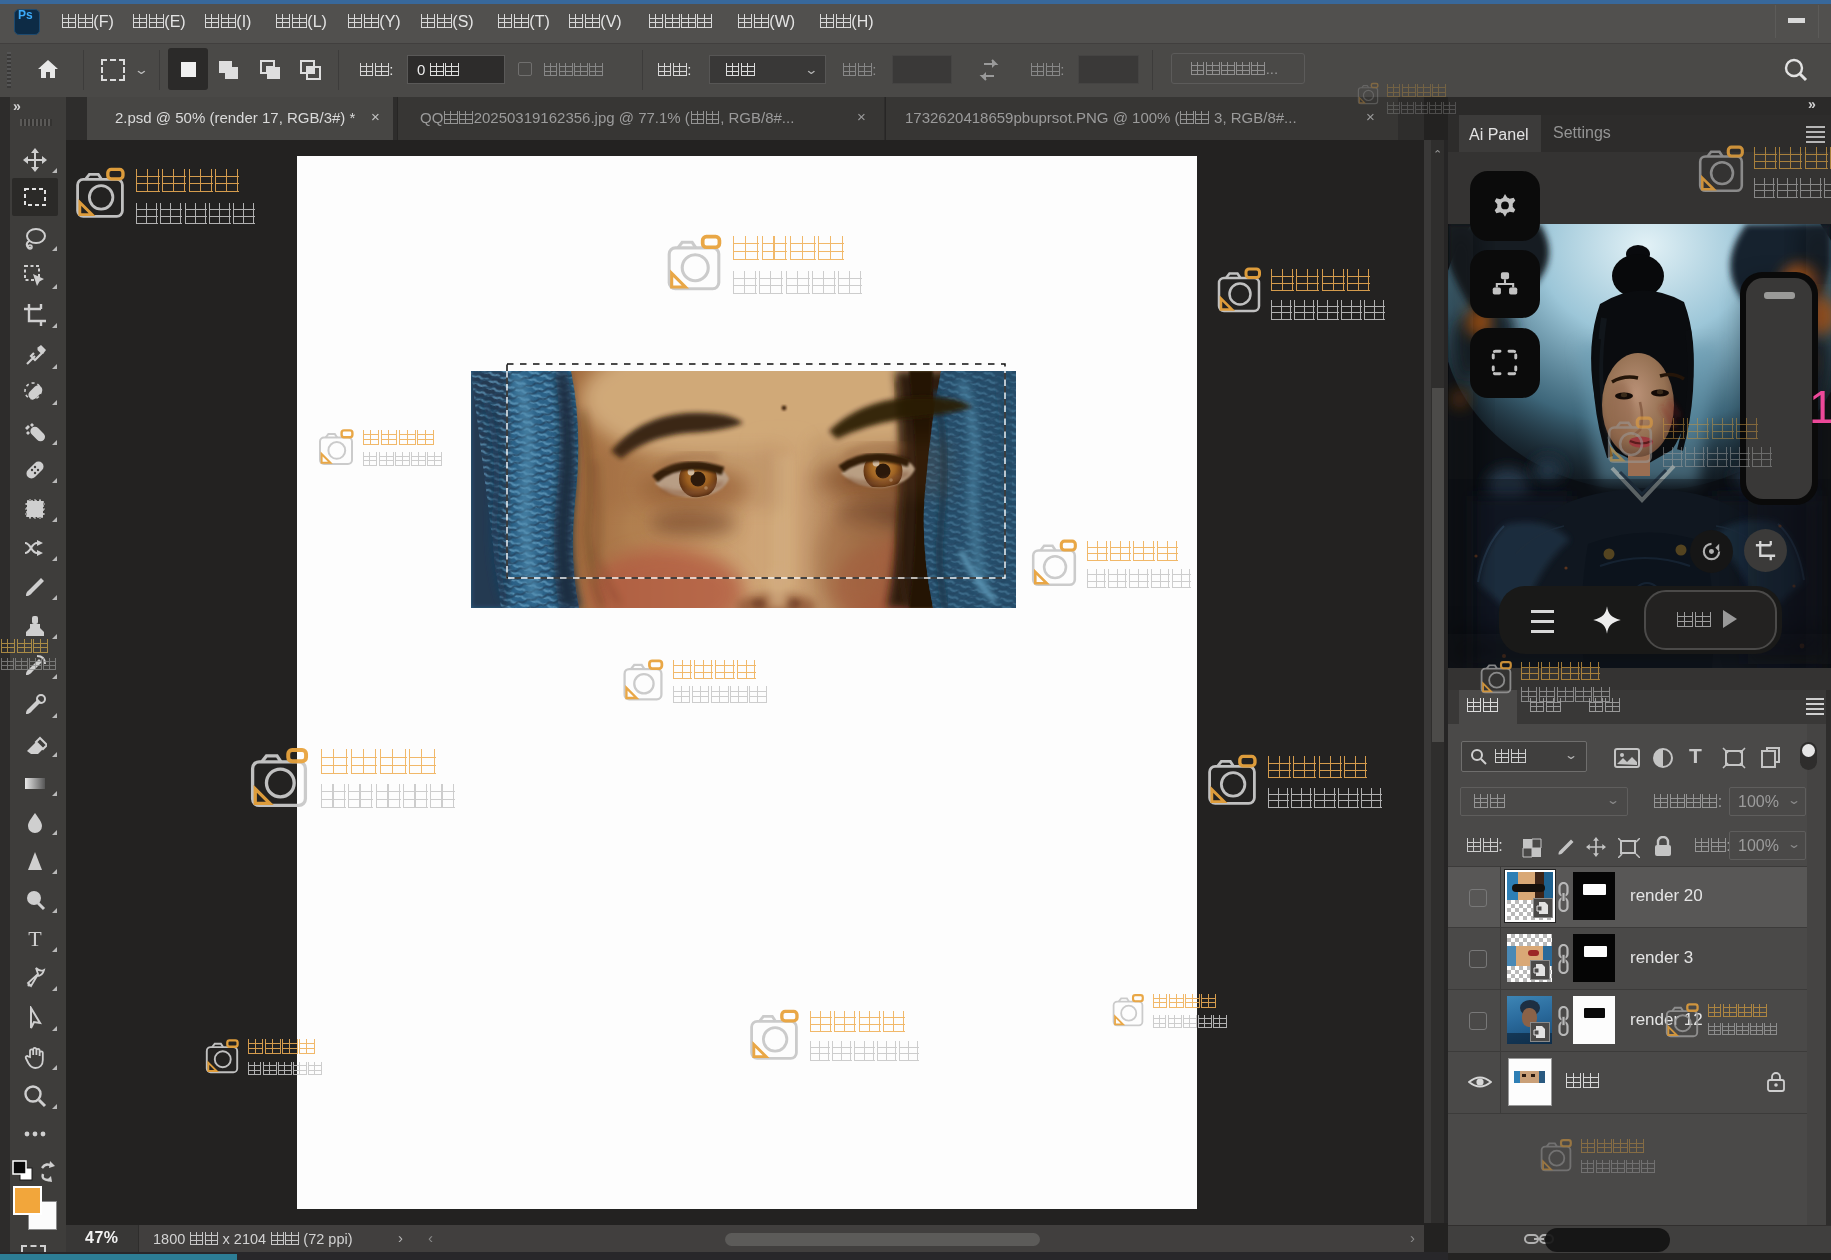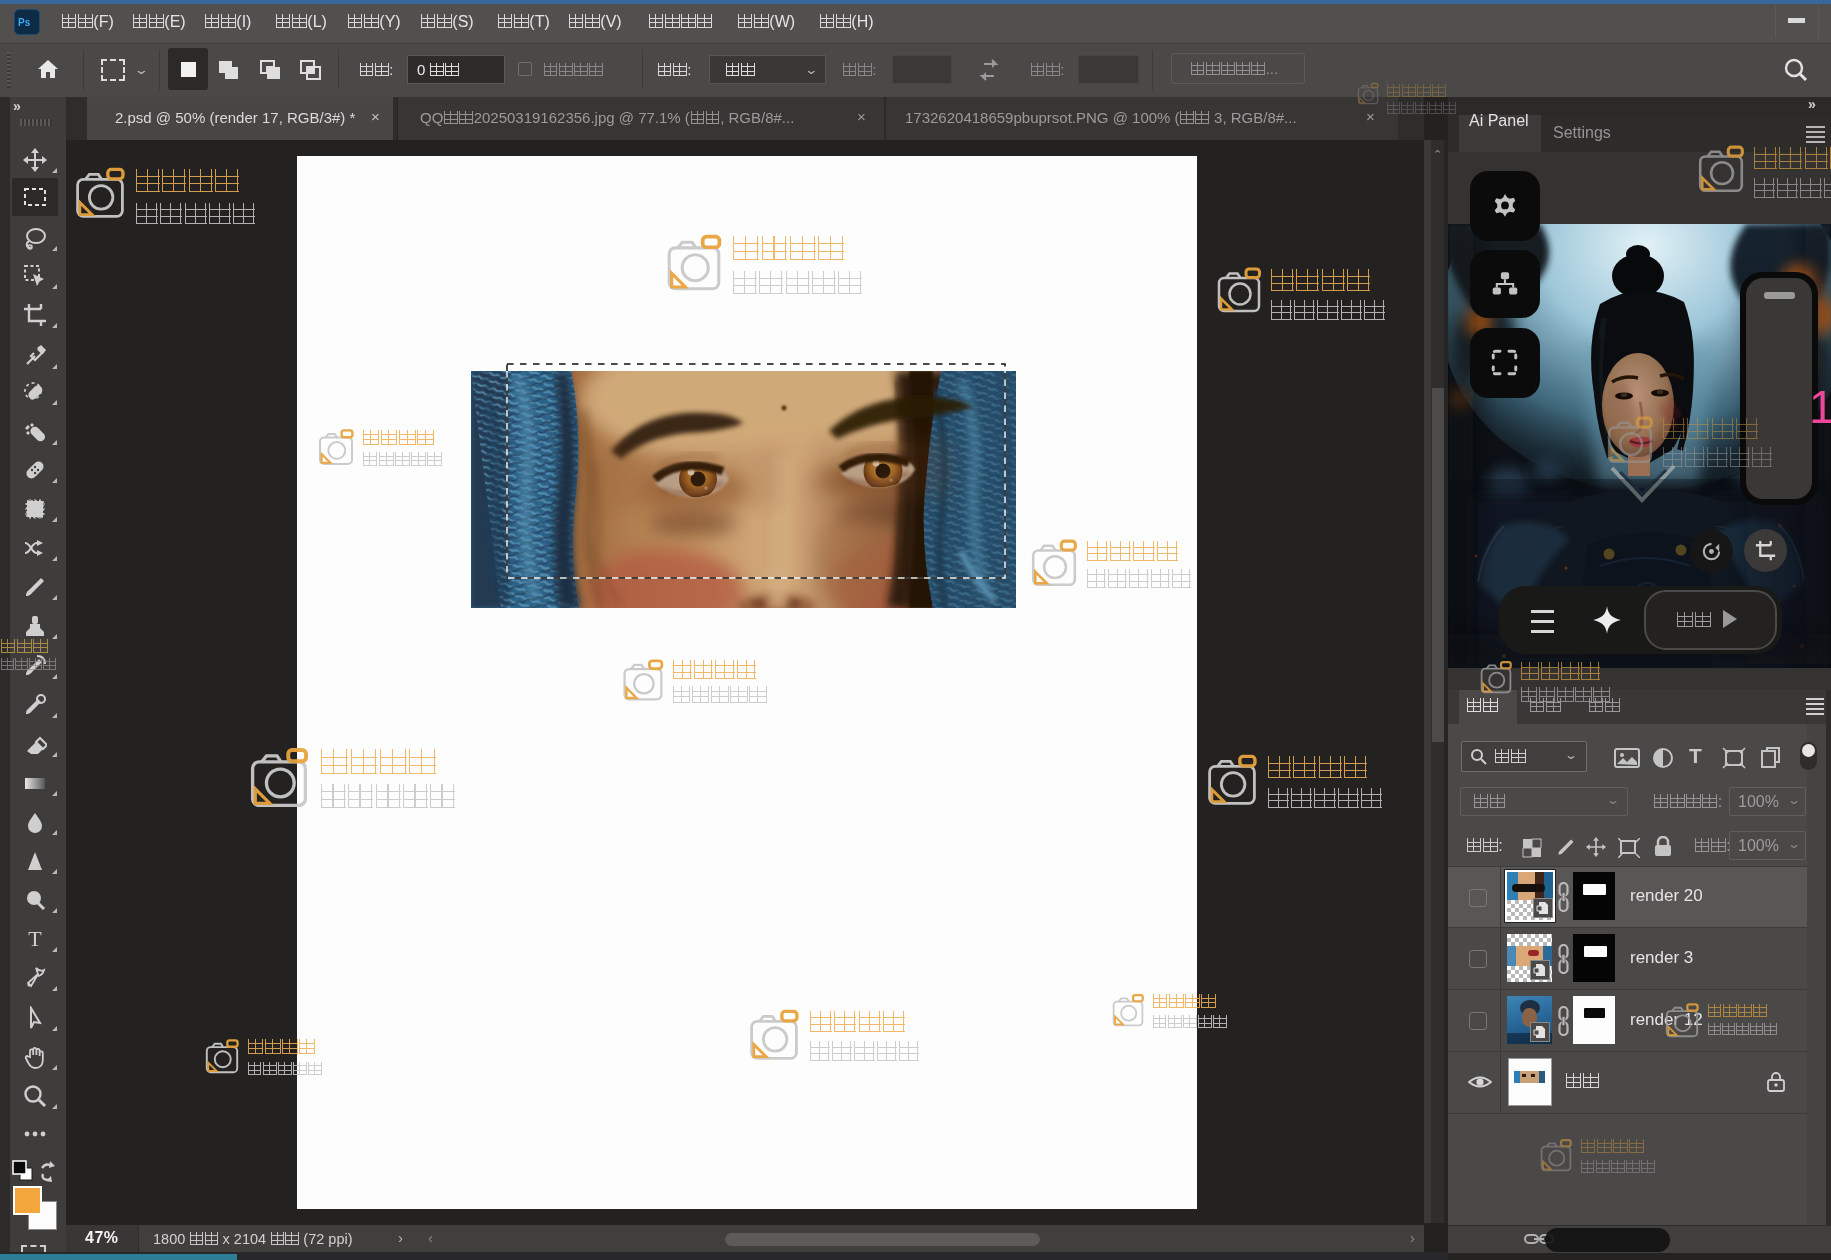--- a/index.html
+++ b/index.html
@@ -7,21 +7,21 @@
 i.cj{display:inline-block;width:.92em;height:.88em;margin:0 .045em;vertical-align:-.08em;
 background:repeating-linear-gradient(0deg,currentColor 0 1px,transparent 1px 32.9%),
 repeating-linear-gradient(90deg,currentColor 0 1px,transparent 1px 46%);opacity:.92}
 .row{white-space:nowrap}
 svg{display:block}
 </style></head>
 <body>
 <div class="abs" style="left:0;top:0;width:1831px;height:4px;background:#38689b"></div>
 <div class="abs" style="left:0;top:4px;width:1831px;height:39px;background:#51504e"></div>
 <div class="abs" style="left:14px;top:9px;width:26px;height:26px;border-radius:5px;background:#0d2b45;border:1px solid #1c4a70"></div>
-<div class="abs" style="left:18px;top:17px;color:#3caaf8;font-size:10px;font-weight:bold">Ps</div>
+<div class="abs" style="left:18px;top:8px;color:#3caaf8;font-size:12px;font-weight:bold">Ps</div>
 <div class="abs row" style="left:61px;top:13px;color:#e4e4e4;font-size:16px"><i class="cj"></i><i class="cj"></i>(F)</div>
 <div class="abs row" style="left:132px;top:13px;color:#e4e4e4;font-size:16px"><i class="cj"></i><i class="cj"></i>(E)</div>
 <div class="abs row" style="left:204px;top:13px;color:#e4e4e4;font-size:16px"><i class="cj"></i><i class="cj"></i>(I)</div>
 <div class="abs row" style="left:275px;top:13px;color:#e4e4e4;font-size:16px"><i class="cj"></i><i class="cj"></i>(L)</div>
 <div class="abs row" style="left:347px;top:13px;color:#e4e4e4;font-size:16px"><i class="cj"></i><i class="cj"></i>(Y)</div>
 <div class="abs row" style="left:420px;top:13px;color:#e4e4e4;font-size:16px"><i class="cj"></i><i class="cj"></i>(S)</div>
 <div class="abs row" style="left:497px;top:13px;color:#e4e4e4;font-size:16px"><i class="cj"></i><i class="cj"></i>(T)</div>
 <div class="abs row" style="left:568px;top:13px;color:#e4e4e4;font-size:16px"><i class="cj"></i><i class="cj"></i>(V)</div>
 <div class="abs row" style="left:648px;top:13px;color:#e4e4e4;font-size:16px"><i class="cj"></i><i class="cj"></i><i class="cj"></i><i class="cj"></i></div>
 <div class="abs row" style="left:737px;top:13px;color:#e4e4e4;font-size:16px"><i class="cj"></i><i class="cj"></i>(W)</div>
@@ -371,21 +371,21 @@
 <div class="abs" style="left:428px;top:1229px;color:#8a8a8a;font-size:15px">‹</div>
 <div class="abs" style="left:725px;top:1233px;width:315px;height:13px;border-radius:7px;background:#5c5b59"></div>
 <div class="abs" style="left:1410px;top:1229px;color:#8a8a8a;font-size:15px">›</div>
 <div class="abs" style="left:0;top:1252px;width:1448px;height:8px;background:#28272a"></div>
 <div class="abs" style="left:0;top:1254px;width:237px;height:6px;background:#2c7d95"></div>
 <div class="abs" style="left:1448px;top:97px;width:383px;height:1163px;background:#343332"></div>
 <div class="abs" style="left:1448px;top:97px;width:383px;height:18px;background:#2b2a29"></div>
 <div class="abs" style="left:1808px;top:96px;color:#d2d2d2;font-size:14px;font-weight:bold">»</div>
 <div class="abs" style="left:1448px;top:115px;width:383px;height:37px;background:#2d2c2b"></div>
 <div class="abs" style="left:1459px;top:115px;width:82px;height:37px;background:#3c3b3a"></div>
-<div class="abs" style="left:1469px;top:112px;color:#e2e2e2;font-size:16px">Ai Panel</div>
+<div class="abs" style="left:1469px;top:126px;color:#e2e2e2;font-size:16px">Ai Panel</div>
 <div class="abs" style="left:1553px;top:124px;color:#949494;font-size:16px">Settings</div>
 <div class="abs" style="left:1806px;top:126px;width:19px;height:17px;background:repeating-linear-gradient(0deg,#b5b5b5 0 2px,transparent 2px 5px)"></div>
 <svg class="abs" style="left:1448px;top:224px" width="383" height="444" viewBox="0 0 383 444">
 <defs>
 <radialGradient id="sky" cx=".5" cy=".3" r=".75">
 <stop offset="0" stop-color="#e2f1f6"></stop>
         <stop offset=".35" stop-color="#9cc6d8"></stop>
 <stop offset=".68" stop-color="#4a7c93" stop-opacity=".8"></stop>
         <stop offset="1" stop-color="#1c313f" stop-opacity="0"></stop>
       </radialGradient>

